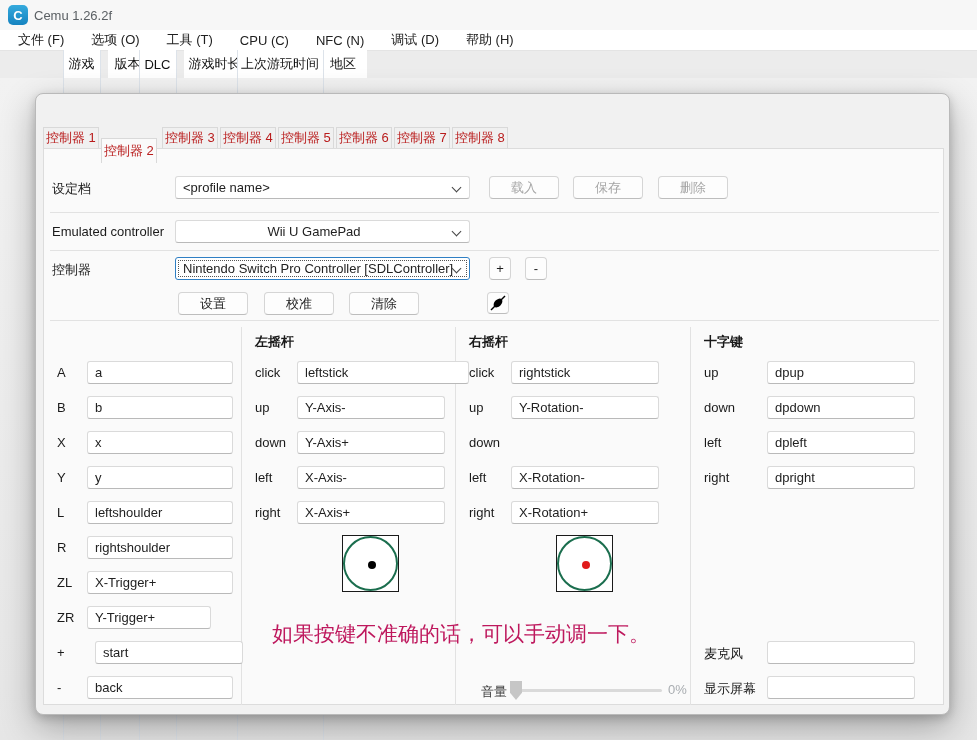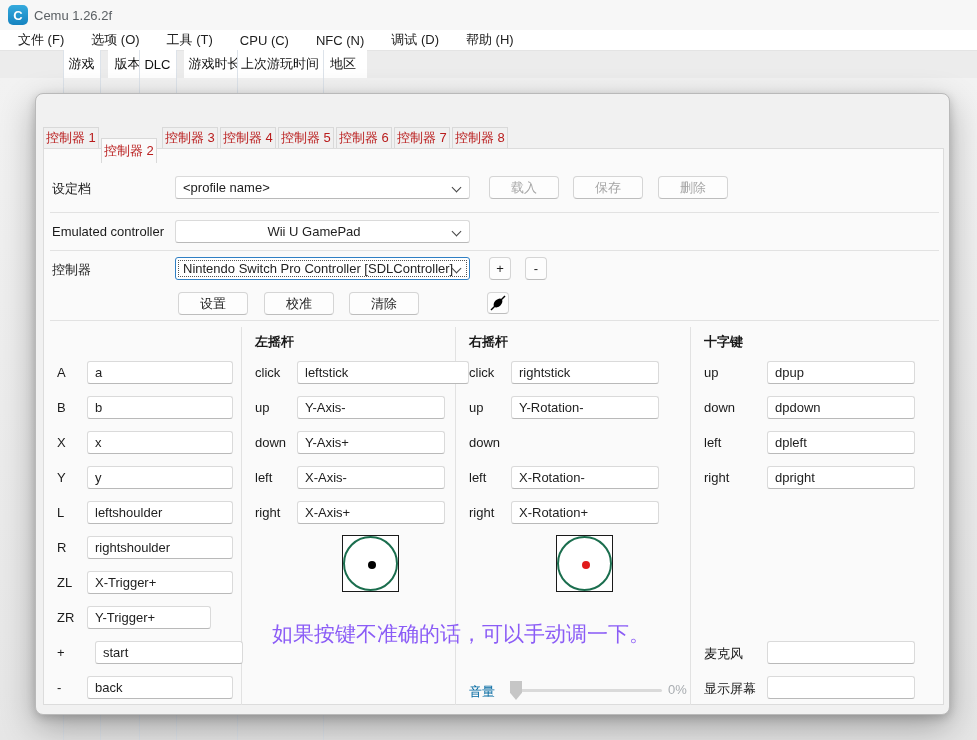--- a/index.html
+++ b/index.html
@@ -52,23 +52,23 @@
   .btn { position:absolute; height:23px; background:#fdfdfd; border:1px solid #d5d5d5; border-bottom-color:#bdbdbd;
          border-radius:4px; display:flex; align-items:center; justify-content:center; color:#1f1f1f; cursor:pointer; }
   .btn.disabled { color:#a6a6a6; }
 
   .stickbox { position:absolute; width:57px; height:57px; border:1px solid #1a1a1a; background:#fff; }
   .stickbox .circle { position:absolute; left:0px; top:0px; width:55px; height:55px; border-radius:50%;
                       border:2px solid var(--cir,#1b6e4e); }
   .stickbox .dot { position:absolute; left:25px; top:25px; width:8px; height:8px; border-radius:50%; }
 
   .annotation { position:absolute; left:186px; top:471px; width:462px; text-align:center; font-size:21px;
-                color:#8b5cf6; white-space:nowrap; }
-
-  .vol-label { color:#0369a1; }
+                color:#be185d; white-space:nowrap; }
+
+  .vol-label { color:#404040;margin-left:12px; }
   .slider { position:absolute; left:466px; top:540px; width:152px; height:3px; background:#dadada; border-radius:2px; }
   .slider .handle { position:absolute; left:0; top:-8px; width:12px; height:19px; background:#c6c6c6;
                     clip-path:polygon(0 0,100% 0,100% 62%,50% 100%,0 62%); }
   .pct { position:absolute; left:624px; top:533px; color:#a9adb1; }
 
   .connect-btn { position:absolute; width:22px; height:22px; }
 </style>
 </head>
 <body>
 

